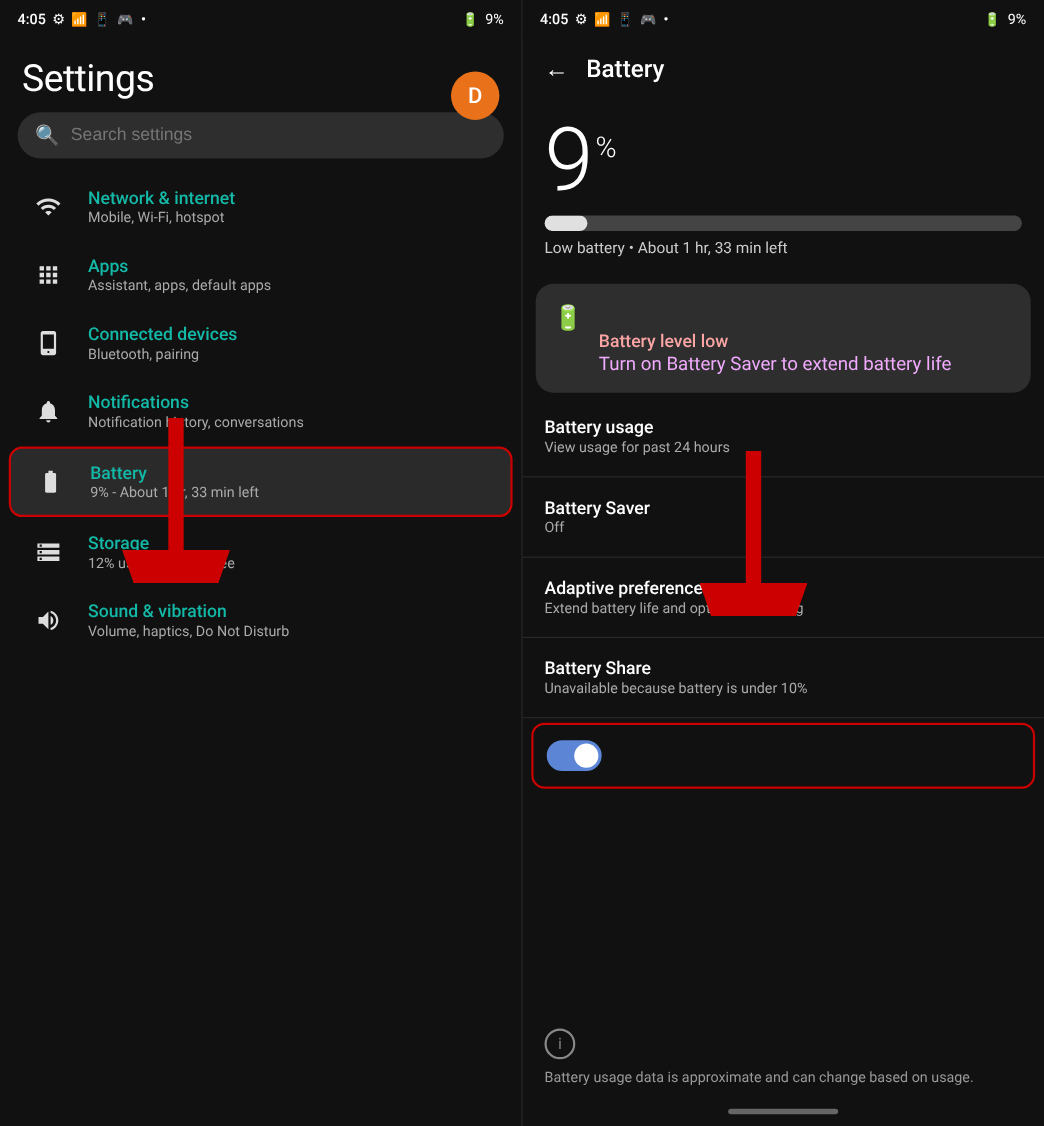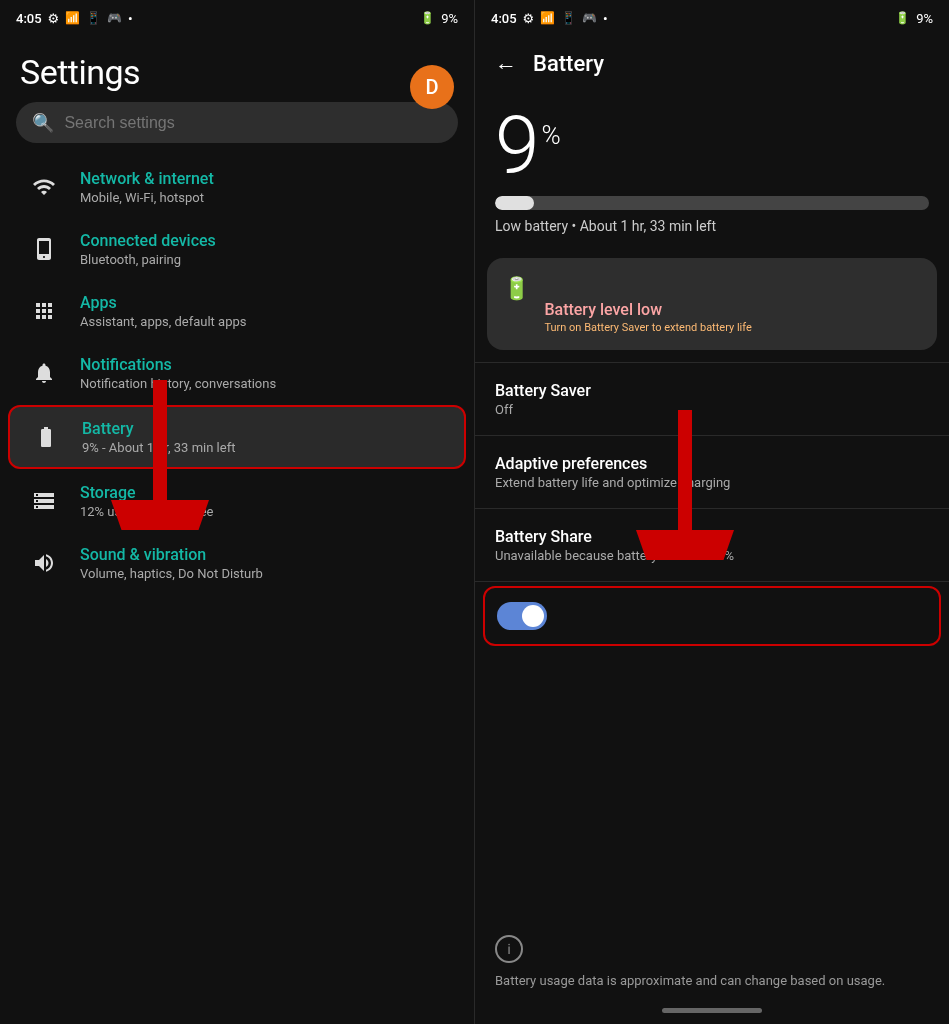--- a/index.html
+++ b/index.html
@@ -231,22 +231,22 @@
       color: #e8711a;
       margin-top: 2px;
     }
     .battery-alert-text .alert-title {
       font-size: 16px;
       font-weight: 500;
       color: #fca5a5;
       margin-top: 26px;
     }
     .battery-alert-text .alert-sub {
-      font-size: 11px;
-      color: #fdba74;
+      font-size: 17px;
+      color: #f0abfc;
       margin-top: 2px;
     }
 
     
     .battery-menu-list {
       flex: 1;
       padding: 4px 0;
     }
     .battery-menu-item {
       padding: 14px 20px;
@@ -386,38 +386,38 @@
       </div>
       <div class="item-text">
         <span class="item-title">Network &amp; internet</span>
         <span class="item-subtitle">Mobile, Wi-Fi, hotspot</span>
       </div>
     </div>
 
     <div class="settings-item">
       <div class="item-icon">
         <svg width="24" height="24" viewBox="0 0 24 24" fill="#dddddd">
+          <path d="M4 8h4V4H4v4zm6 12h4v-4h-4v4zm-6 0h4v-4H4v4zm0-6h4v-4H4v4zm6 0h4v-4h-4v4zm6-10v4h4V4h-4zm-6 4h4V4h-4v4zm6 6h4v-4h-4v4zm0 6h4v-4h-4v4z"></path>
+        </svg>
+      </div>
+      <div class="item-text">
+        <span class="item-title">Apps</span>
+        <span class="item-subtitle">Assistant, apps, default apps</span>
+      </div>
+    </div>
+
+    <div class="settings-item">
+      <div class="item-icon">
+        <svg width="24" height="24" viewBox="0 0 24 24" fill="#dddddd">
           <path d="M17 1H7c-1.1 0-2 .9-2 2v18c0 1.1.9 2 2 2h10c1.1 0 2-.9 2-2V3c0-1.1-.9-2-2-2zm-5 20c-.55 0-1-.45-1-1s.45-1 1-1 1 .45 1 1-.45 1-1 1zm5-4H7V4h10v13z"></path>
         </svg>
       </div>
       <div class="item-text">
         <span class="item-title">Connected devices</span>
         <span class="item-subtitle">Bluetooth, pairing</span>
-      </div>
-    </div>
-
-    <div class="settings-item">
-      <div class="item-icon">
-        <svg width="24" height="24" viewBox="0 0 24 24" fill="#dddddd">
-          <path d="M4 8h4V4H4v4zm6 12h4v-4h-4v4zm-6 0h4v-4H4v4zm0-6h4v-4H4v4zm6 0h4v-4h-4v4zm6-10v4h4V4h-4zm-6 4h4V4h-4v4zm6 6h4v-4h-4v4zm0 6h4v-4h-4v4z"></path>
-        </svg>
-      </div>
-      <div class="item-text">
-        <span class="item-title">Apps</span>
-        <span class="item-subtitle">Assistant, apps, default apps</span>
       </div>
     </div>
 
     <div class="settings-item">
       <div class="item-icon">
         <svg width="24" height="24" viewBox="0 0 24 24" fill="#dddddd">
           <path d="M12 22c1.1 0 2-.9 2-2h-4c0 1.1.9 2 2 2zm6-6v-5c0-3.07-1.63-5.64-4.5-6.32V4c0-.83-.67-1.5-1.5-1.5s-1.5.67-1.5 1.5v.68C7.64 5.36 6 7.92 6 11v5l-2 2v1h16v-1l-2-2z"></path>
         </svg>
       </div>
       <div class="item-text">
@@ -515,20 +515,26 @@
   <div class="battery-alert-card">
     <div class="battery-alert-icon">🔋</div>
     <div class="battery-alert-text">
       <div class="alert-title">Battery level low</div>
       <div class="alert-sub">Turn on Battery Saver to extend battery life</div>
     </div>
   </div>
 
   <div class="battery-menu-list">
 
+    <div class="battery-menu-item">
+      <div class="battery-menu-text">
+        <div class="bmenu-title">Battery usage</div>
+        <div class="bmenu-sub">View usage for past 24 hours</div>
+      </div>
+    </div>
 
     <div class="divider"></div>
 
     <div class="battery-menu-item">
       <div class="battery-menu-text">
         <div class="bmenu-title">Battery Saver</div>
         <div class="bmenu-sub">Off</div>
       </div>
     </div>
 

